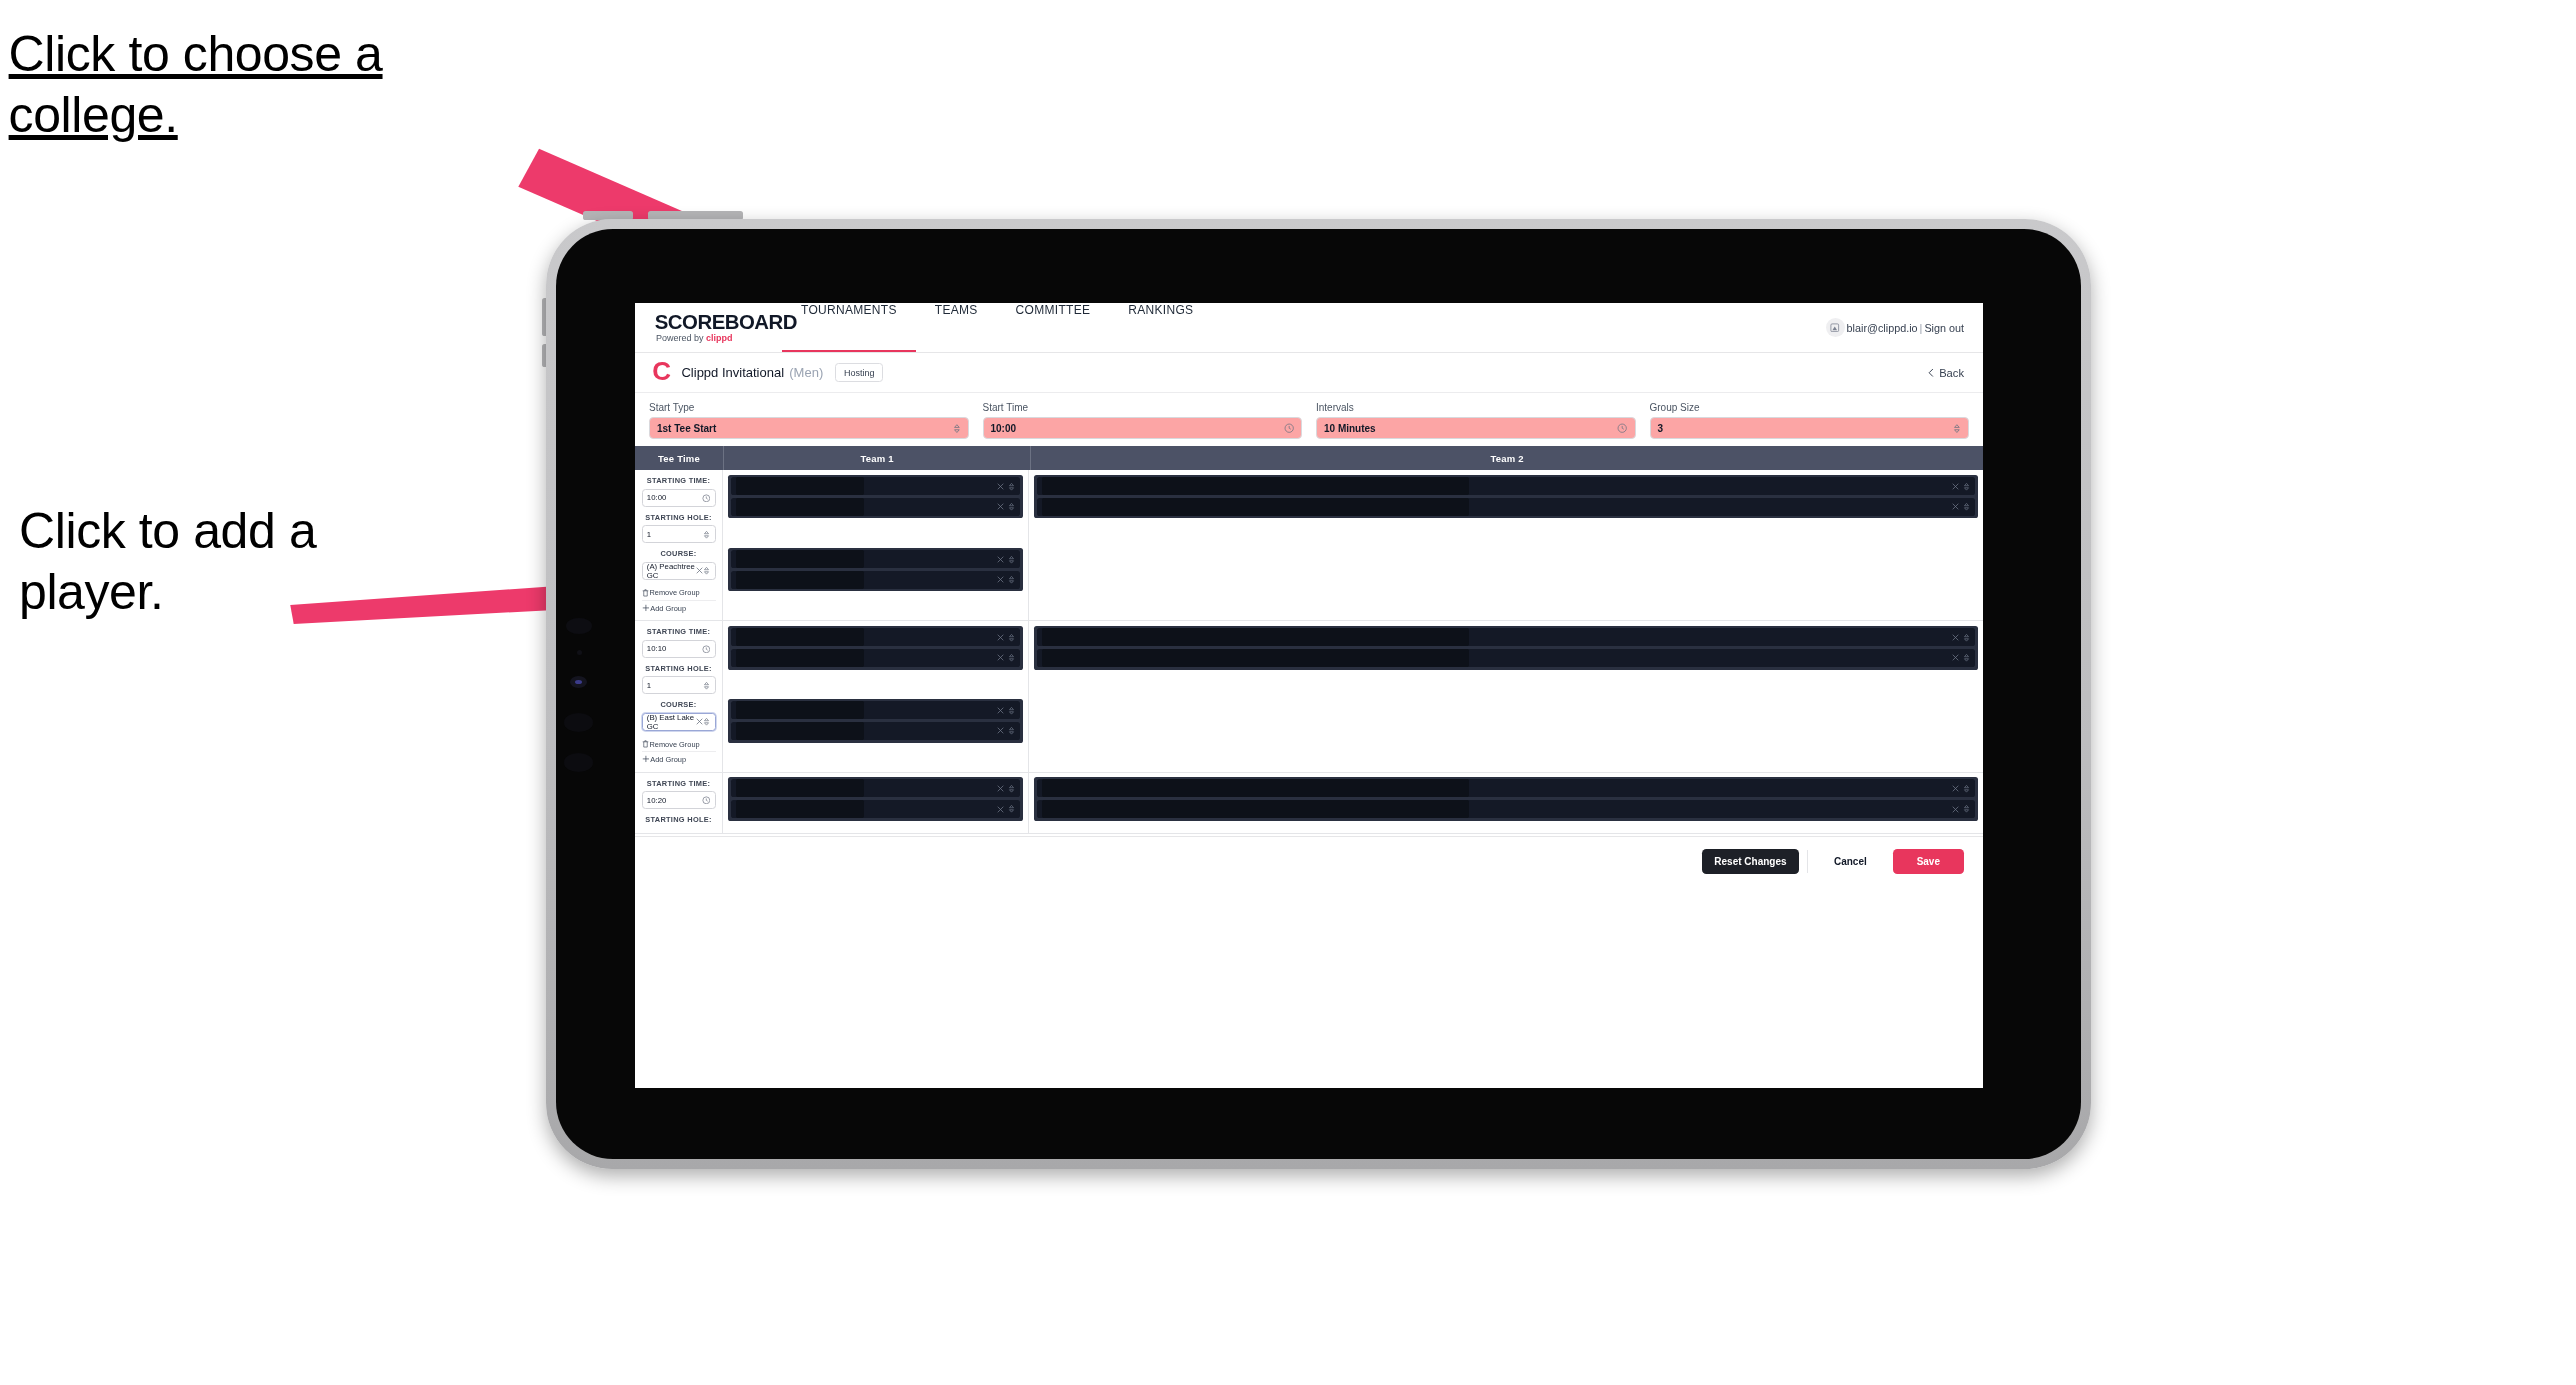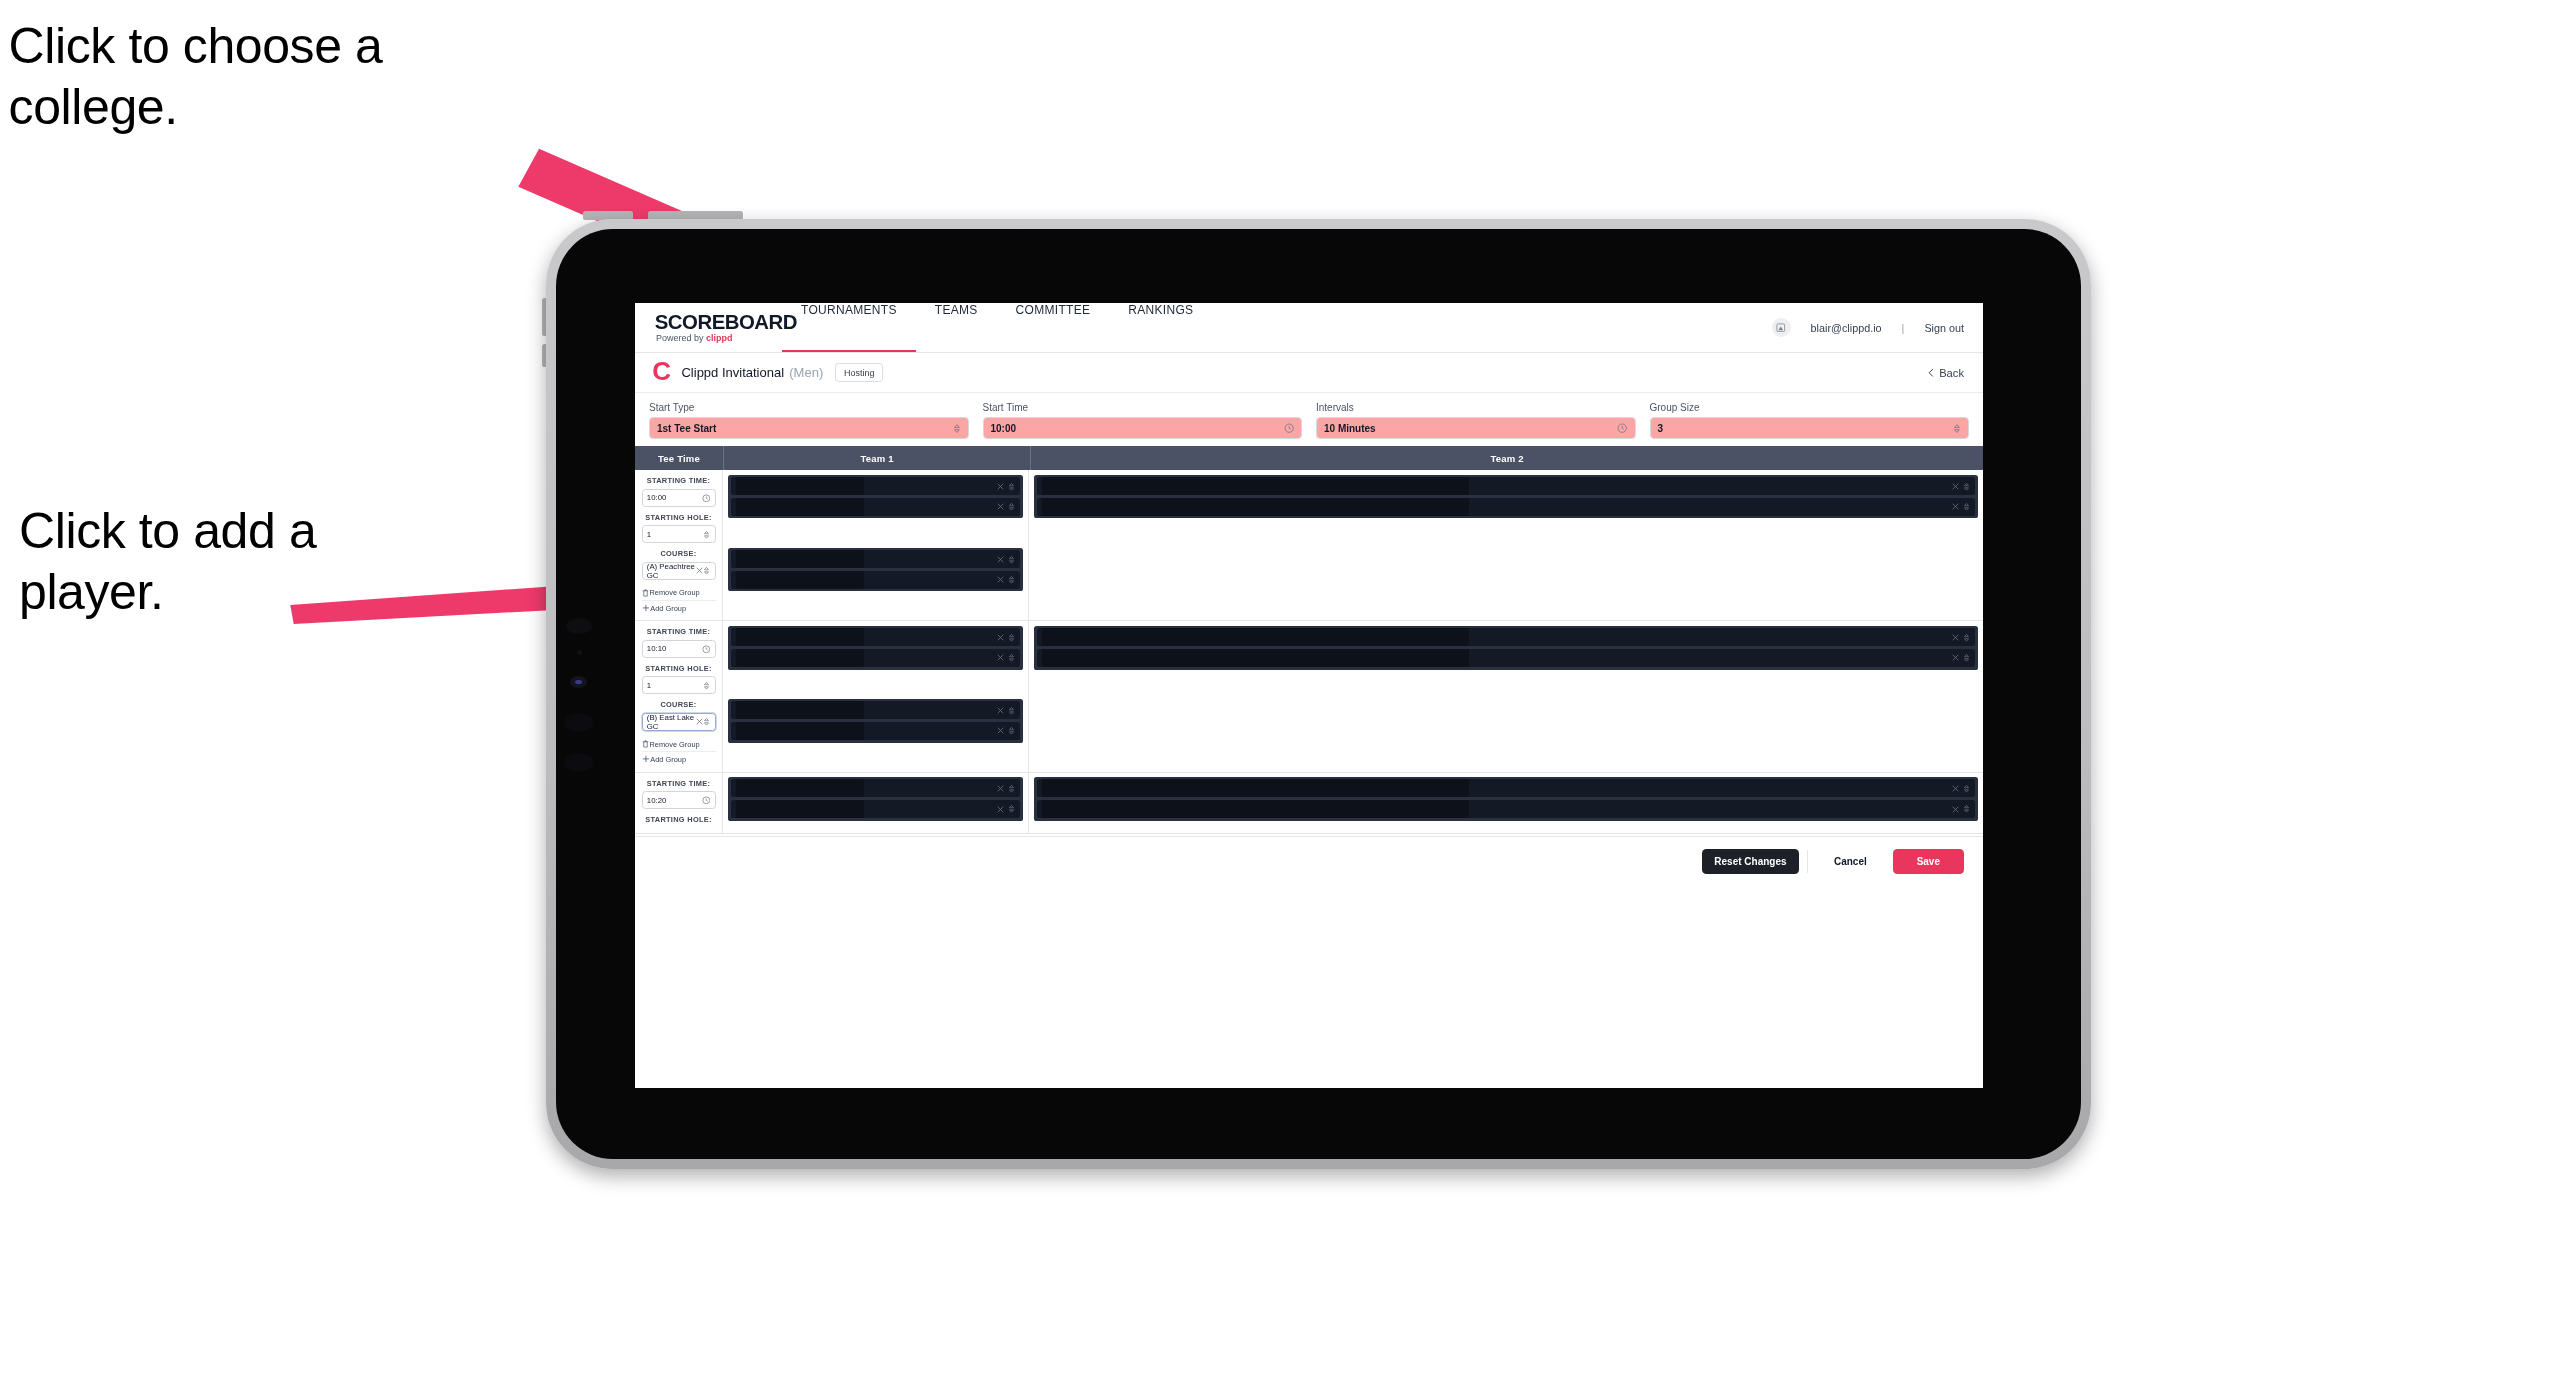--- a/index.html
+++ b/index.html
@@ -12,21 +12,21 @@
   
   .annot{
     position:absolute;
     font-family:"Liberation Sans", sans-serif;
     font-size:50px;
     line-height:1.22;
     color:#000000;
     font-weight:400;
     letter-spacing:-0.4px;
   }
-  #annot-college{left:8.6px;top:16px;width:518px;}
+  #annot-college{left:8.6px;top:24px;width:518px;text-decoration:underline;}
   #annot-player{left:19px;top:501px;width:397px;}
   .arrow-svg{position:absolute;left:0;top:0;width:2576px;height:1386px;pointer-events:none;}
 
   
   #tablet{
     position:absolute;left:546px;top:219px;width:1545px;height:950px;
     background:linear-gradient(180deg,#c9c9cb 0%,#bdbdbf 55%,#a8a8aa 100%);
     border-radius:66px;
     box-shadow:0 7px 19px rgba(0,0,0,.32);
   }
@@ -66,21 +66,21 @@
   #logo-sub{font-size:9px;color:#4b5563;margin-top:2.6px;line-height:1;}
   #logo-sub .brand{color:#e8365d;font-weight:700;}
   .navtab{
     display:flex;align-items:flex-start;padding:0 19px;
     font-size:12px;color:#1f2937;letter-spacing:0.3px;
     border-bottom:2.6px solid transparent;cursor:pointer;
     font-family:"Liberation Sans", sans-serif;
   }
   .navtab.active{border-bottom-color:#e8365d;}
   #nav-spacer{flex:1;}
-  #user-block{display:flex;align-items:center;padding-right:19px;gap:20px;}
+  #user-block{display:flex;align-items:center;padding-right:19px;gap:2px;}
   #avatar{
     width:19px;height:19px;border-radius:50%;background:#efeff1;
     display:flex;align-items:center;justify-content:center;
   }
   #avatar svg{display:block;}
   #user-email{font-size:10.8px;color:#374151;}
   .sep{font-size:10.8px;color:#9ca3af;}
   #signout{font-size:10.8px;color:#374151;cursor:pointer;}
 
   

